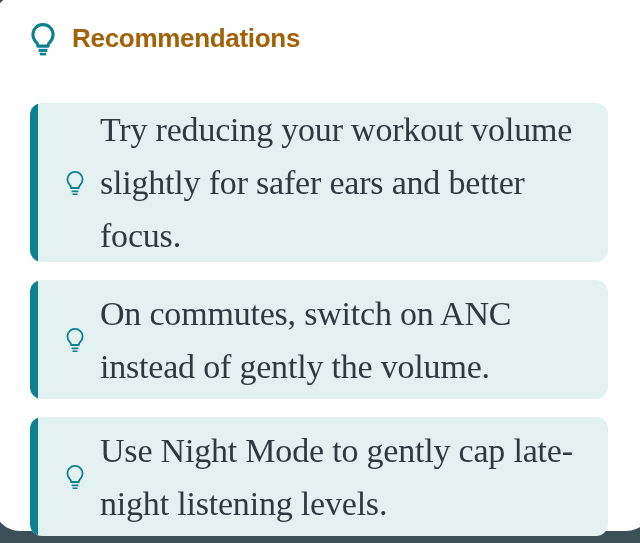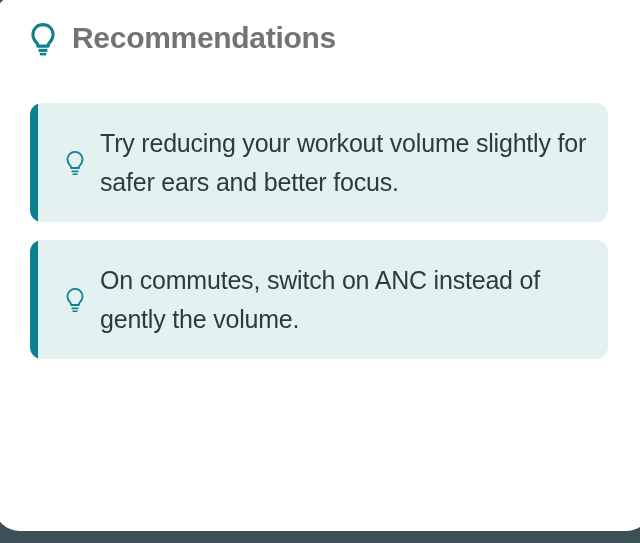--- a/index.html
+++ b/index.html
@@ -38,23 +38,23 @@
     gap: 14px;
   }
   .header-icon {
     width: 30px;
     height: 34px;
     display: block;
     flex: 0 0 auto;
     margin-top: 2px;
   }
   .header-title {
-    font-size: 30px;
+    font-size: 26px;
     font-weight: bold;
-    color: #737373;
+    color: #a16207;
     letter-spacing: -0.3px;
     line-height: 1;
     white-space: nowrap;
   }
 
   
   .cards {
     position: absolute;
     left: 36px;
     top: 109px;
@@ -84,25 +84,26 @@
   .card-icon {
     flex: 0 0 auto;
     width: 22px;
     height: 26px;
     margin-left: 34px;
     margin-right: 14px;
     display: block;
   }
   .card-text {
     flex: 1 1 auto;
-    font-size: 25px;
+    font-size: 34px;
     line-height: 1.56;
     color: #2f3a3f;
     letter-spacing: -0.2px;
     padding-right: 18px;
+    font-family: Liberation Serif, serif;
   }
 </style>
 </head>
 <body>
 
 <div class="panel">
 
   <div class="header">
     <svg class="header-icon" viewBox="0 0 30 34" aria-hidden="true">
       <path d="M15 2.6c-5.6 0-10.1 4.4-10.1 9.9 0 3.6 1.8 6.3 3.6 8.1 0.8 0.8 1.3 1.6 1.3 2.6v0.9h10.4v-0.9c0-1 0.5-1.8 1.3-2.6 1.8-1.8 3.6-4.5 3.6-8.1 0-5.5-4.5-9.9-10.1-9.9z" fill="none" stroke="#0e8190" stroke-width="3.1" stroke-linejoin="round"></path>
@@ -127,15 +128,24 @@
     <div class="card">
       <div class="card-accent"></div>
       <svg class="card-icon" viewBox="0 0 22 26" aria-hidden="true">
         <path d="M11 1.9c-4.2 0-7.6 3.3-7.6 7.4 0 2.7 1.4 4.7 2.7 6.1 0.6 0.6 1 1.2 1 1.9v0.7h7.8v-0.7c0-0.7 0.4-1.3 1-1.9 1.3-1.4 2.7-3.4 2.7-6.1 0-4.1-3.4-7.4-7.6-7.4z" fill="none" stroke="#0e8190" stroke-width="1.8" stroke-linejoin="round"></path>
         <path d="M7.6 21.4h6.8" fill="none" stroke="#0e8190" stroke-width="1.8"></path>
         <path d="M8.5 24.2h5" fill="none" stroke="#0e8190" stroke-width="1.6"></path>
       </svg>
       <div class="card-text">On commutes, switch on ANC instead of gently the volume.</div>
     </div>
 
+    <div class="card">
+      <div class="card-accent"></div>
+      <svg class="card-icon" viewBox="0 0 22 26" aria-hidden="true">
+        <path d="M11 1.9c-4.2 0-7.6 3.3-7.6 7.4 0 2.7 1.4 4.7 2.7 6.1 0.6 0.6 1 1.2 1 1.9v0.7h7.8v-0.7c0-0.7 0.4-1.3 1-1.9 1.3-1.4 2.7-3.4 2.7-6.1 0-4.1-3.4-7.4-7.6-7.4z" fill="none" stroke="#0e8190" stroke-width="1.8" stroke-linejoin="round"></path>
+        <path d="M7.6 21.4h6.8" fill="none" stroke="#0e8190" stroke-width="1.8"></path>
+        <path d="M8.5 24.2h5" fill="none" stroke="#0e8190" stroke-width="1.6"></path>
+      </svg>
+      <div class="card-text">Use Night Mode to gently cap late-night listening levels.</div>
+    </div>
 
   </div>
 </div>
 
 </body></html>

